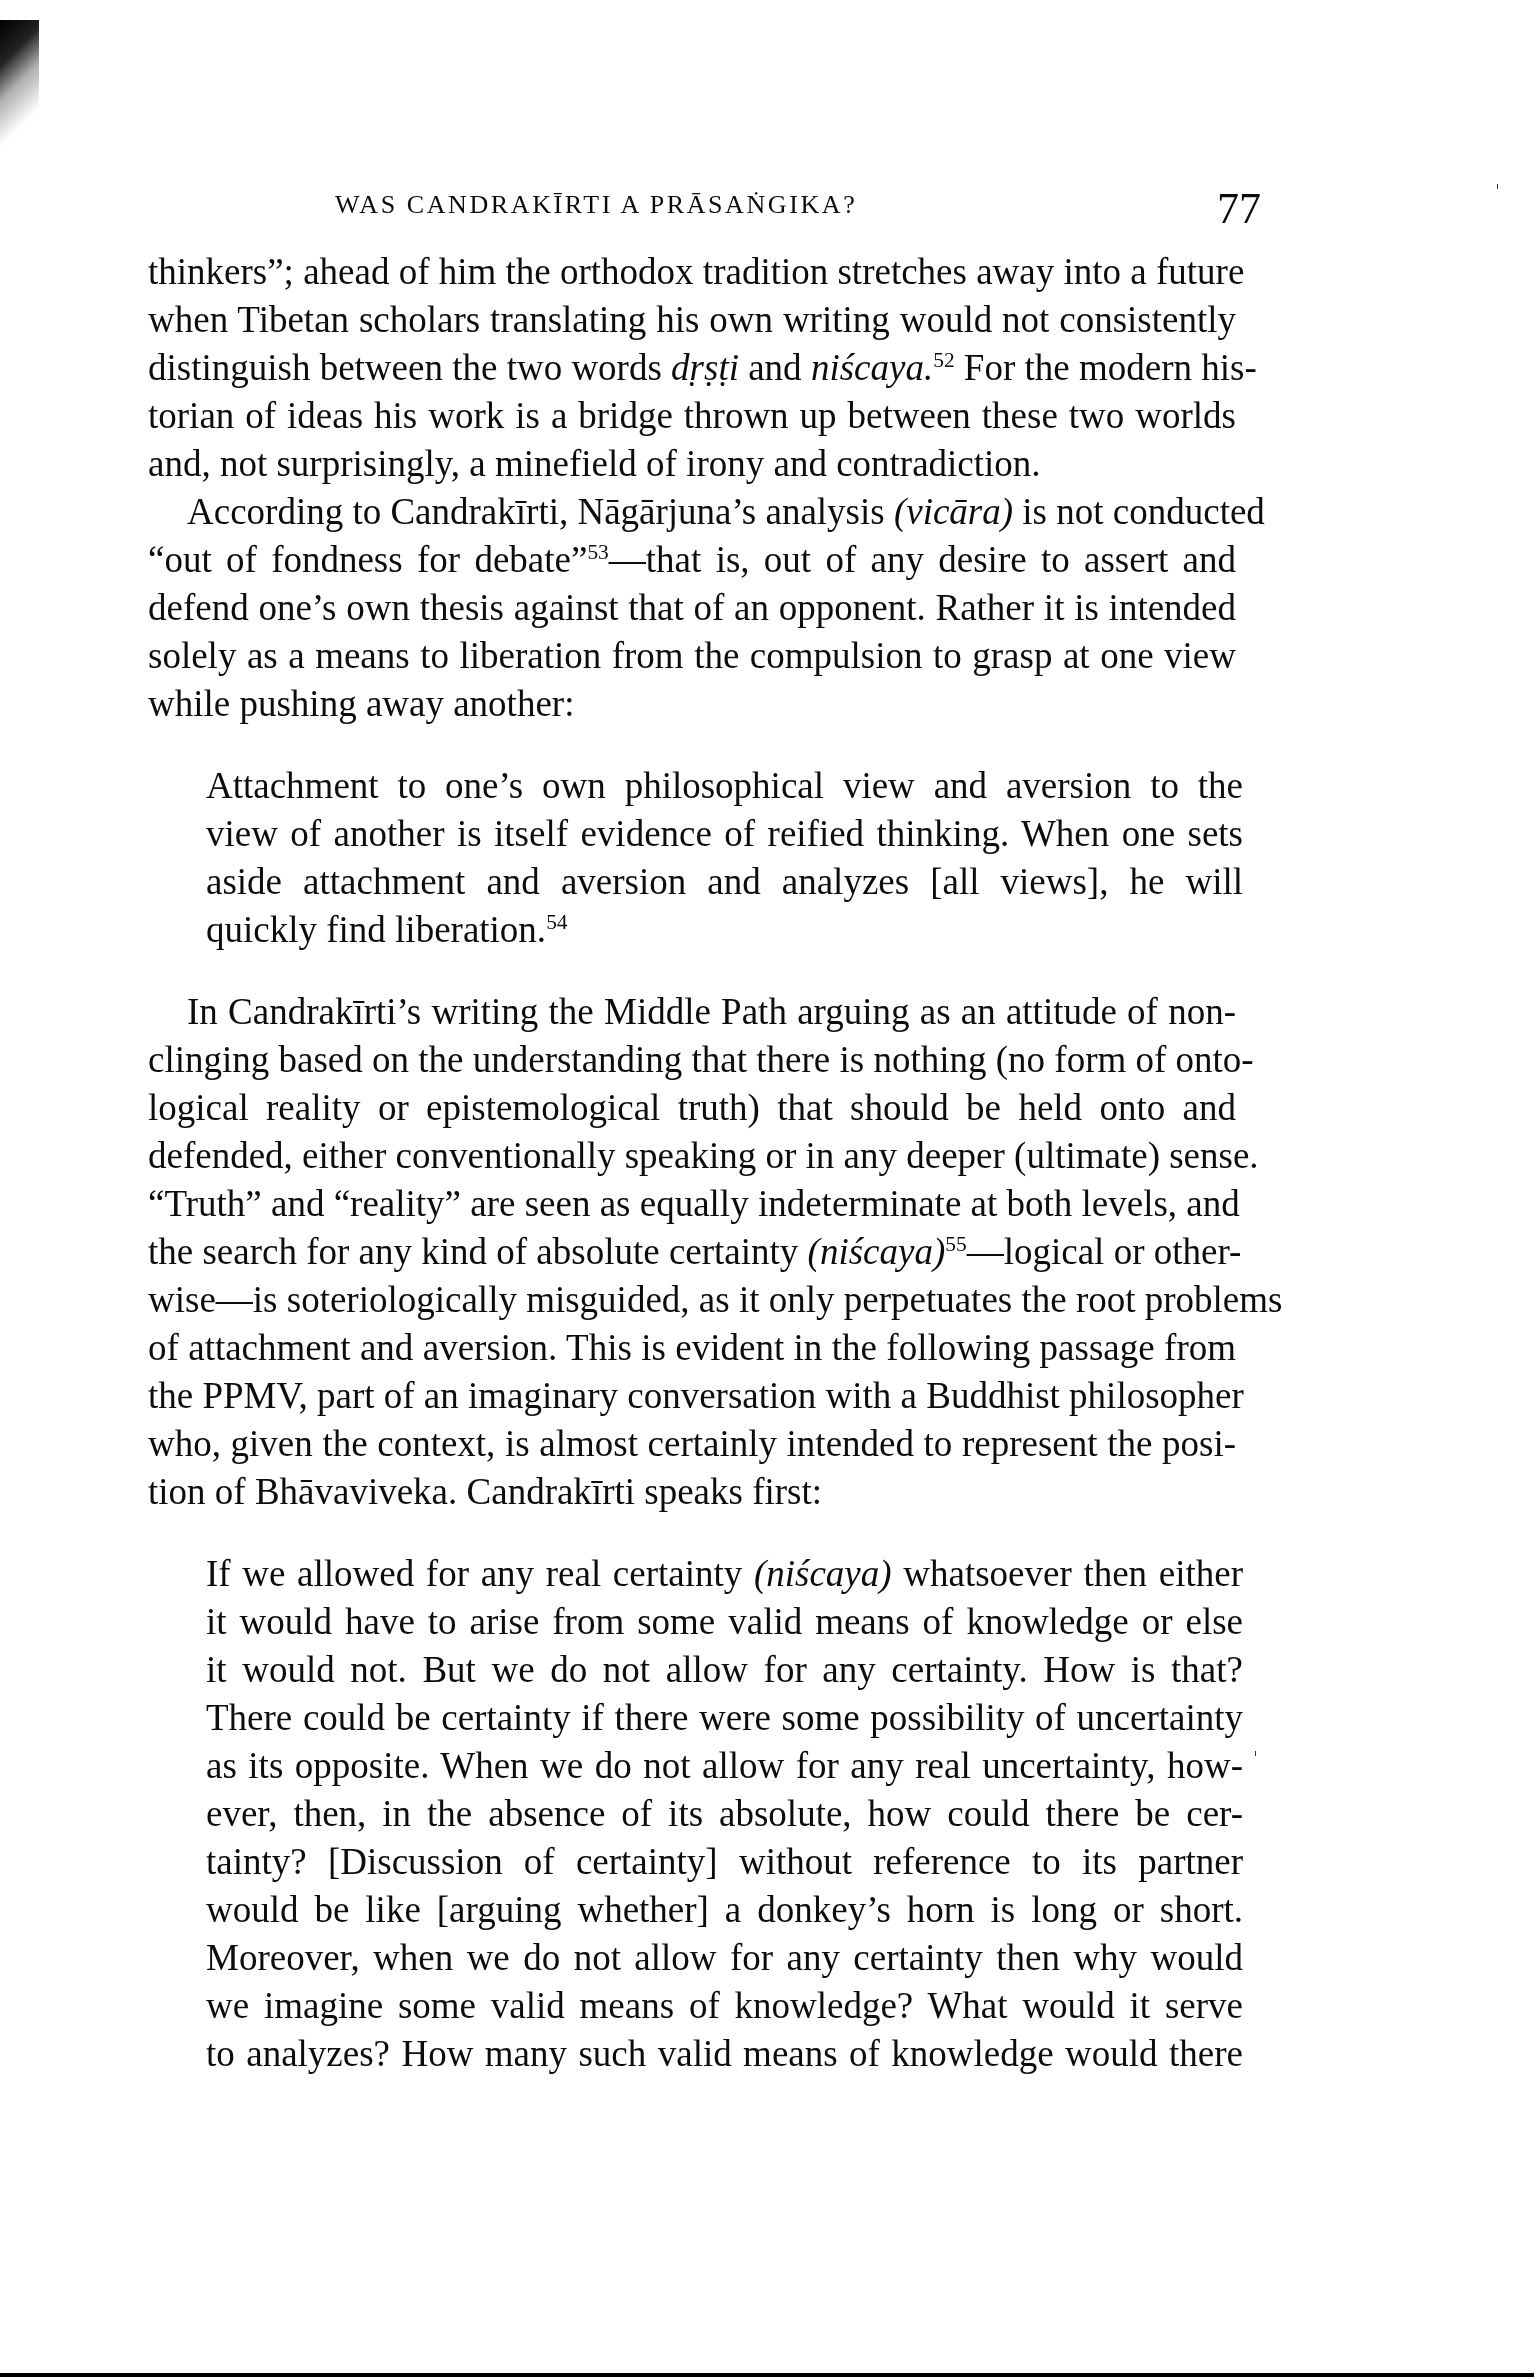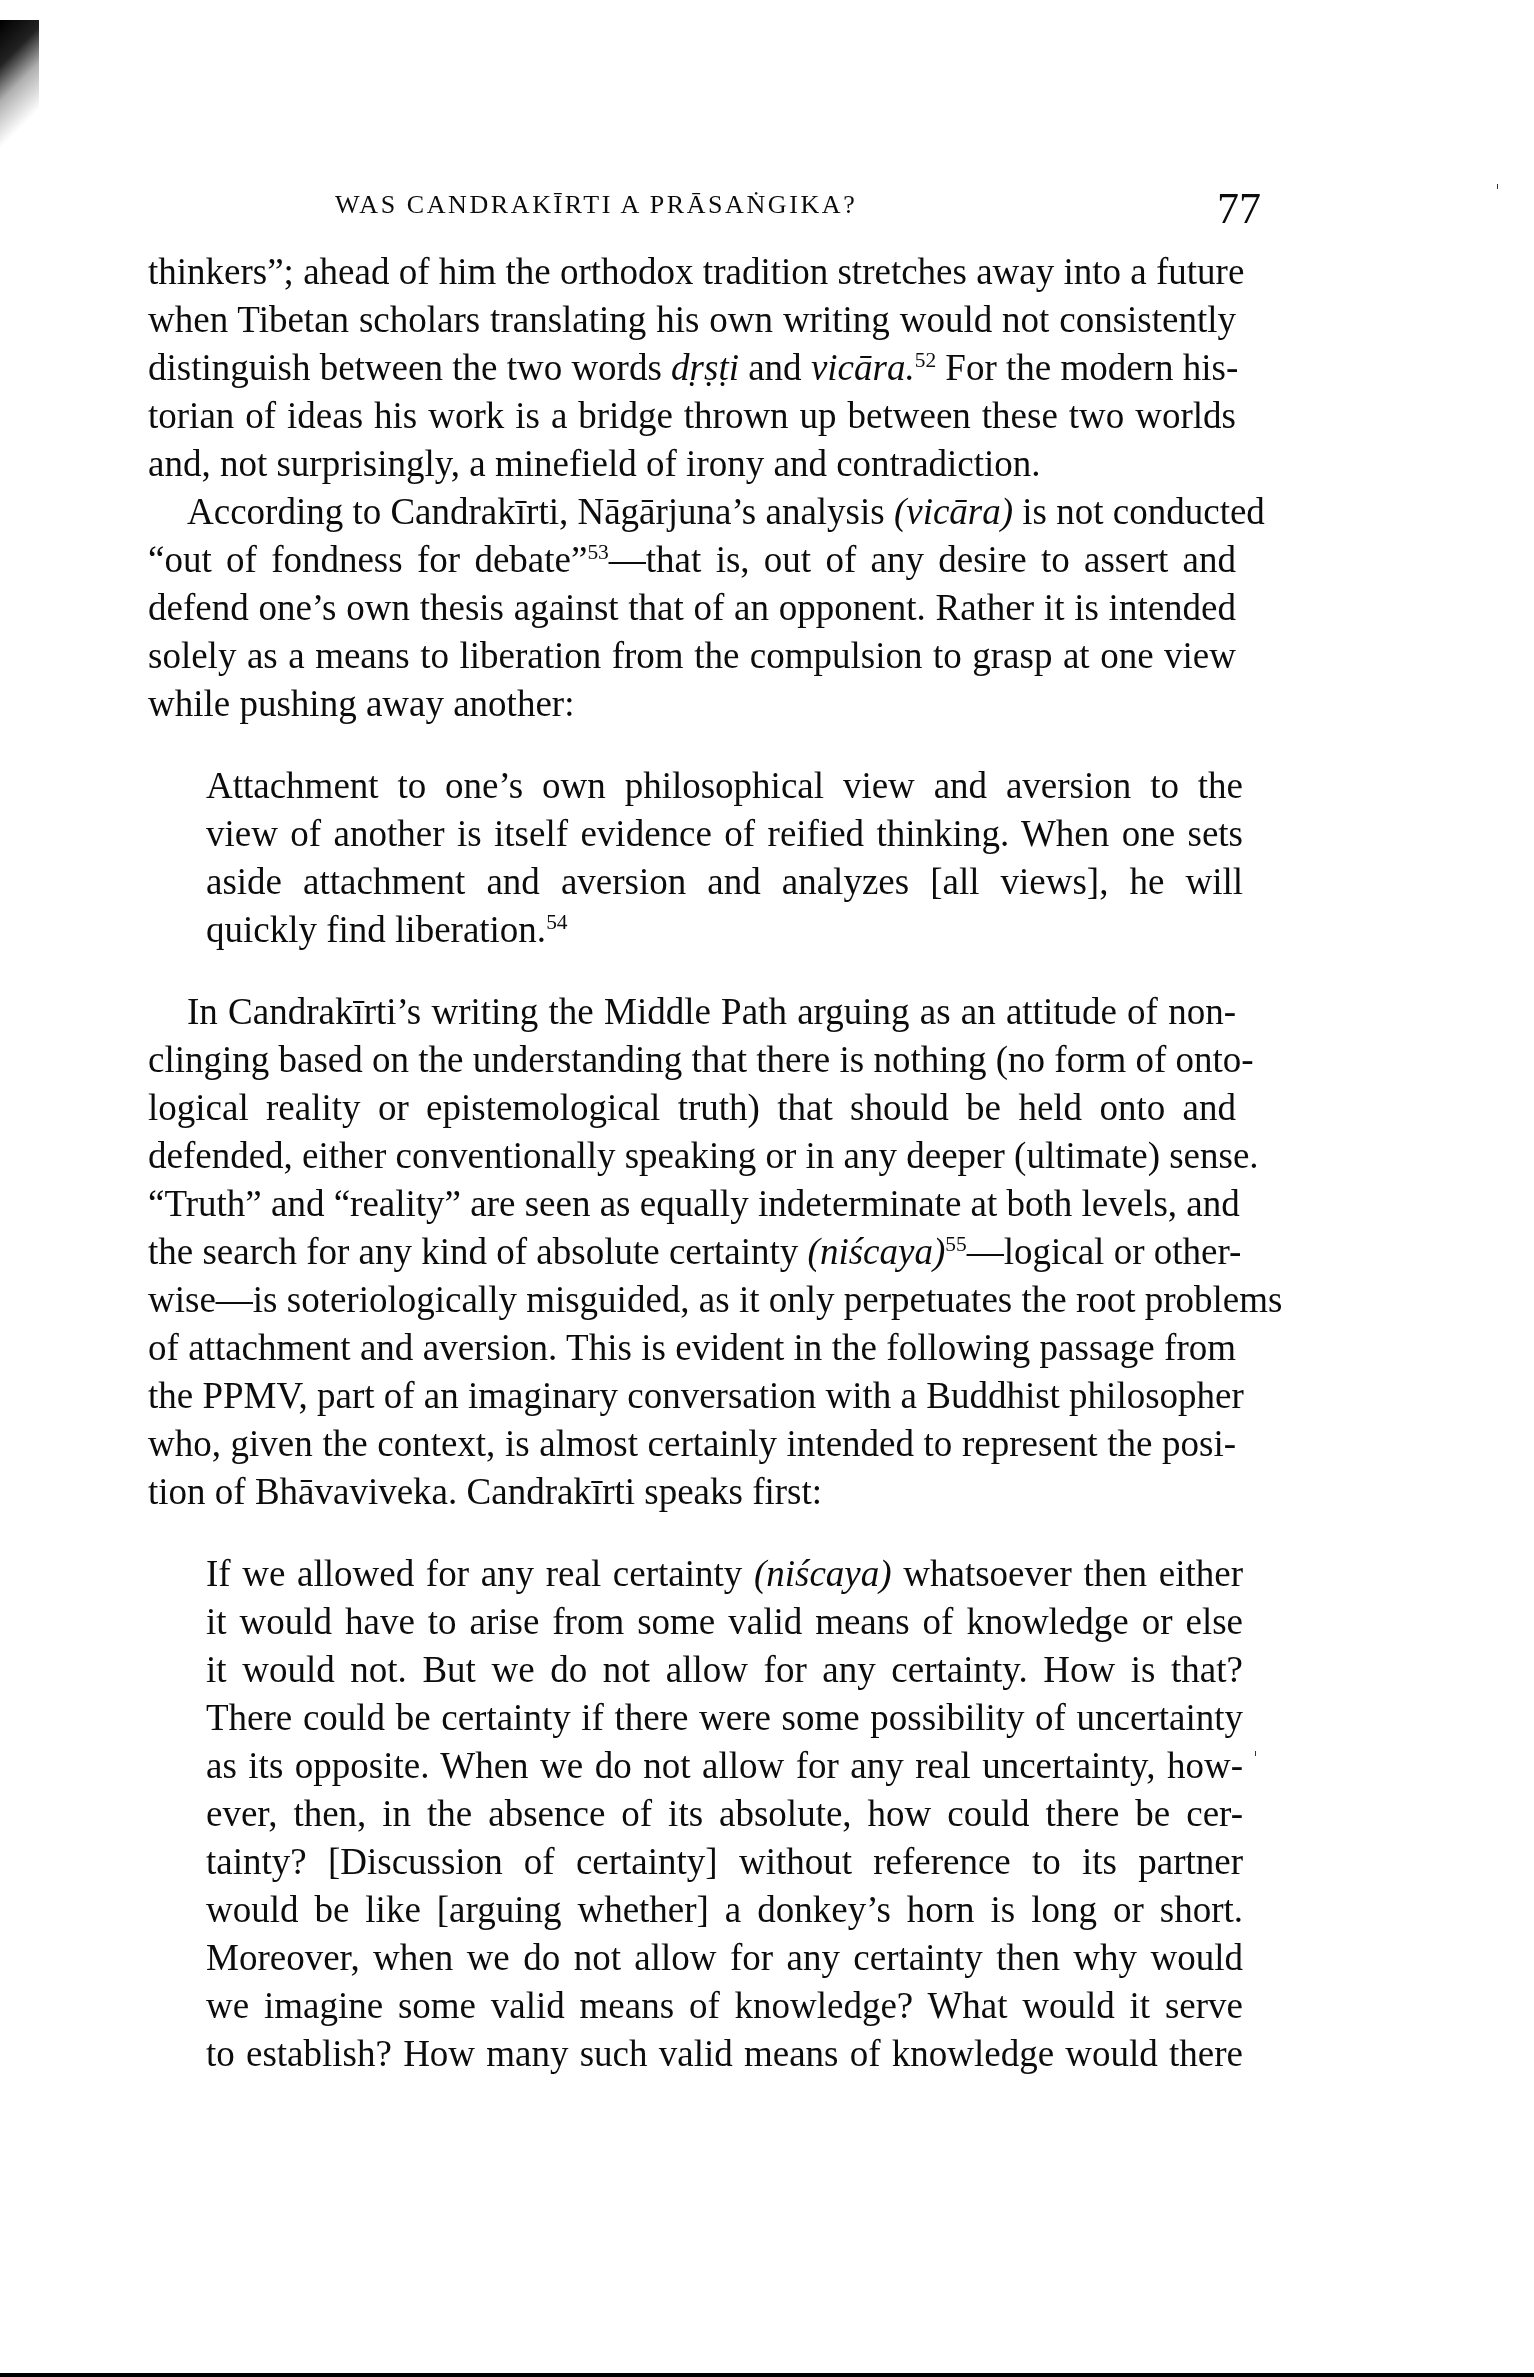--- a/index.html
+++ b/index.html
@@ -114,21 +114,21 @@
 <header class="running-head">
   <span class="title">Was Candrakīrti a Prāsaṅgika?</span>
   <span class="page-num">77</span>
 </header>
 
 <main class="text-column">
   <div id="paragraph-host">
       <div class="para">
         <span class="line"><span>thinkers”; ahead of him the orthodox tradition stretches away into a future</span></span>
         <span class="line"><span>when Tibetan scholars translating his own writing would not consistently</span></span>
-        <span class="line"><span>distinguish between the two words </span><em>dṛṣṭi</em><span> and </span><em>vicāra.</em><sup>52</sup><span> For the modern his-</span></span>
+        <span class="line"><span>distinguish between the two words </span><em>dṛṣṭi</em><span> and </span><em>niścaya.</em><sup>52</sup><span> For the modern his-</span></span>
         <span class="line"><span>torian of ideas his work is a bridge thrown up between these two worlds</span></span>
         <span class="line last"><span>and, not surprisingly, a minefield of irony and contradiction.</span></span>
       </div>
       <div class="para">
         <span class="line indent"><span>According to Candrakīrti, Nāgārjuna’s analysis </span><em>(vicāra)</em><span> is not conducted</span></span>
         <span class="line"><span>“out of fondness for debate”</span><sup>53</sup><span>—that is, out of any desire to assert and</span></span>
         <span class="line"><span>defend one’s own thesis against that of an opponent. Rather it is intended</span></span>
         <span class="line"><span>solely as a means to liberation from the compulsion to grasp at one view</span></span>
         <span class="line last"><span>while pushing away another:</span></span>
       </div>
@@ -155,19 +155,19 @@
         <span class="line"><span>If we allowed for any real certainty </span><em>(niścaya)</em><span> whatsoever then either</span></span>
         <span class="line"><span>it would have to arise from some valid means of knowledge or else</span></span>
         <span class="line"><span>it would not. But we do not allow for any certainty. How is that?</span></span>
         <span class="line"><span>There could be certainty if there were some possibility of uncertainty</span></span>
         <span class="line"><span>as its opposite. When we do not allow for any real uncertainty, how-</span></span>
         <span class="line"><span>ever, then, in the absence of its absolute, how could there be cer-</span></span>
         <span class="line"><span>tainty? [Discussion of certainty] without reference to its partner</span></span>
         <span class="line"><span>would be like [arguing whether] a donkey’s horn is long or short.</span></span>
         <span class="line"><span>Moreover, when we do not allow for any certainty then why would</span></span>
         <span class="line"><span>we imagine some valid means of knowledge? What would it serve</span></span>
-        <span class="line"><span>to establish? How many such valid means of knowledge would there</span></span>
+        <span class="line"><span>to analyzes? How many such valid means of knowledge would there</span></span>
       </div>
     </div>
 </main>
 
 <div class="scan-bottom-bar"></div>
 
 
 </body></html>

